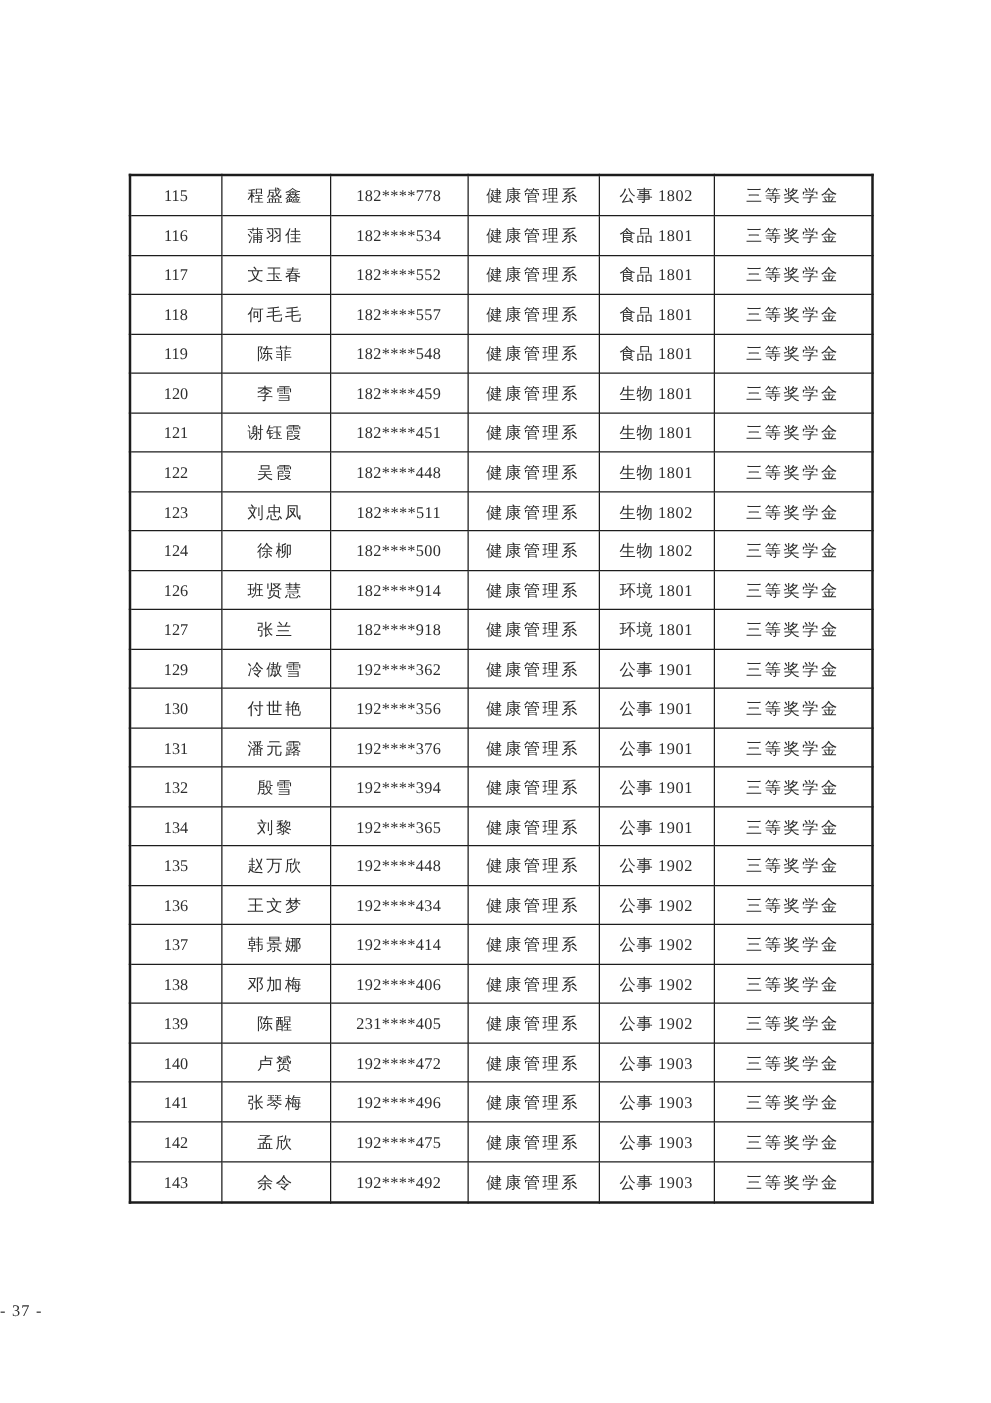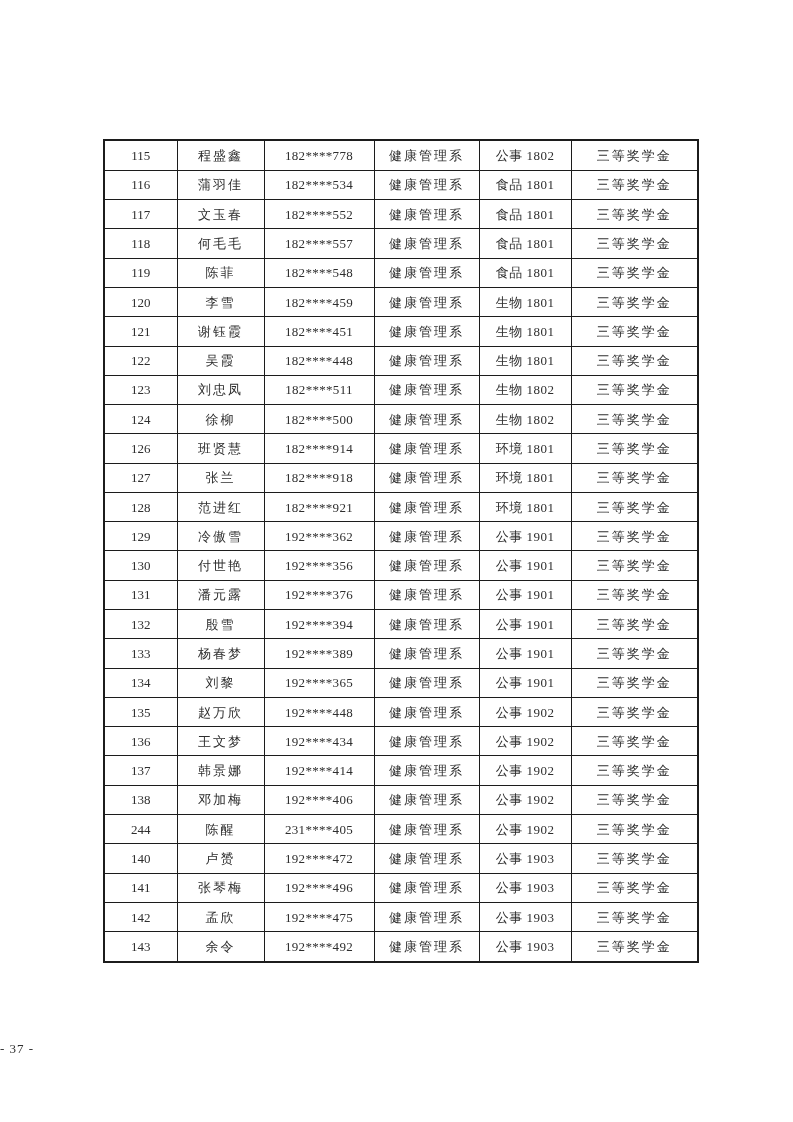--- a/index.html
+++ b/index.html
@@ -156,28 +156,20 @@
         </tr>
         <tr>
           <td class="col-no">127</td>
           <td class="col-name">张兰</td>
           <td class="col-student_id">182****918</td>
           <td class="col-department">健康管理系</td>
           <td class="col-class">环境 1801</td>
           <td class="col-award">三等奖学金</td>
         </tr>
         <tr>
-          <td class="col-no">128</td>
-          <td class="col-name">范进红</td>
-          <td class="col-student_id">182****921</td>
-          <td class="col-department">健康管理系</td>
-          <td class="col-class">环境 1801</td>
-          <td class="col-award">三等奖学金</td>
-        </tr>
-        <tr>
           <td class="col-no">129</td>
           <td class="col-name">冷傲雪</td>
           <td class="col-student_id">192****362</td>
           <td class="col-department">健康管理系</td>
           <td class="col-class">公事 1901</td>
           <td class="col-award">三等奖学金</td>
         </tr>
         <tr>
           <td class="col-no">130</td>
           <td class="col-name">付世艳</td>
@@ -196,28 +188,20 @@
         </tr>
         <tr>
           <td class="col-no">132</td>
           <td class="col-name">殷雪</td>
           <td class="col-student_id">192****394</td>
           <td class="col-department">健康管理系</td>
           <td class="col-class">公事 1901</td>
           <td class="col-award">三等奖学金</td>
         </tr>
         <tr>
-          <td class="col-no">133</td>
-          <td class="col-name">杨春梦</td>
-          <td class="col-student_id">192****389</td>
-          <td class="col-department">健康管理系</td>
-          <td class="col-class">公事 1901</td>
-          <td class="col-award">三等奖学金</td>
-        </tr>
-        <tr>
           <td class="col-no">134</td>
           <td class="col-name">刘黎</td>
           <td class="col-student_id">192****365</td>
           <td class="col-department">健康管理系</td>
           <td class="col-class">公事 1901</td>
           <td class="col-award">三等奖学金</td>
         </tr>
         <tr>
           <td class="col-no">135</td>
           <td class="col-name">赵万欣</td>
@@ -244,21 +228,21 @@
         </tr>
         <tr>
           <td class="col-no">138</td>
           <td class="col-name">邓加梅</td>
           <td class="col-student_id">192****406</td>
           <td class="col-department">健康管理系</td>
           <td class="col-class">公事 1902</td>
           <td class="col-award">三等奖学金</td>
         </tr>
         <tr>
-          <td class="col-no">244</td>
+          <td class="col-no">139</td>
           <td class="col-name">陈醒</td>
           <td class="col-student_id">231****405</td>
           <td class="col-department">健康管理系</td>
           <td class="col-class">公事 1902</td>
           <td class="col-award">三等奖学金</td>
         </tr>
         <tr>
           <td class="col-no">140</td>
           <td class="col-name">卢赟</td>
           <td class="col-student_id">192****472</td>

